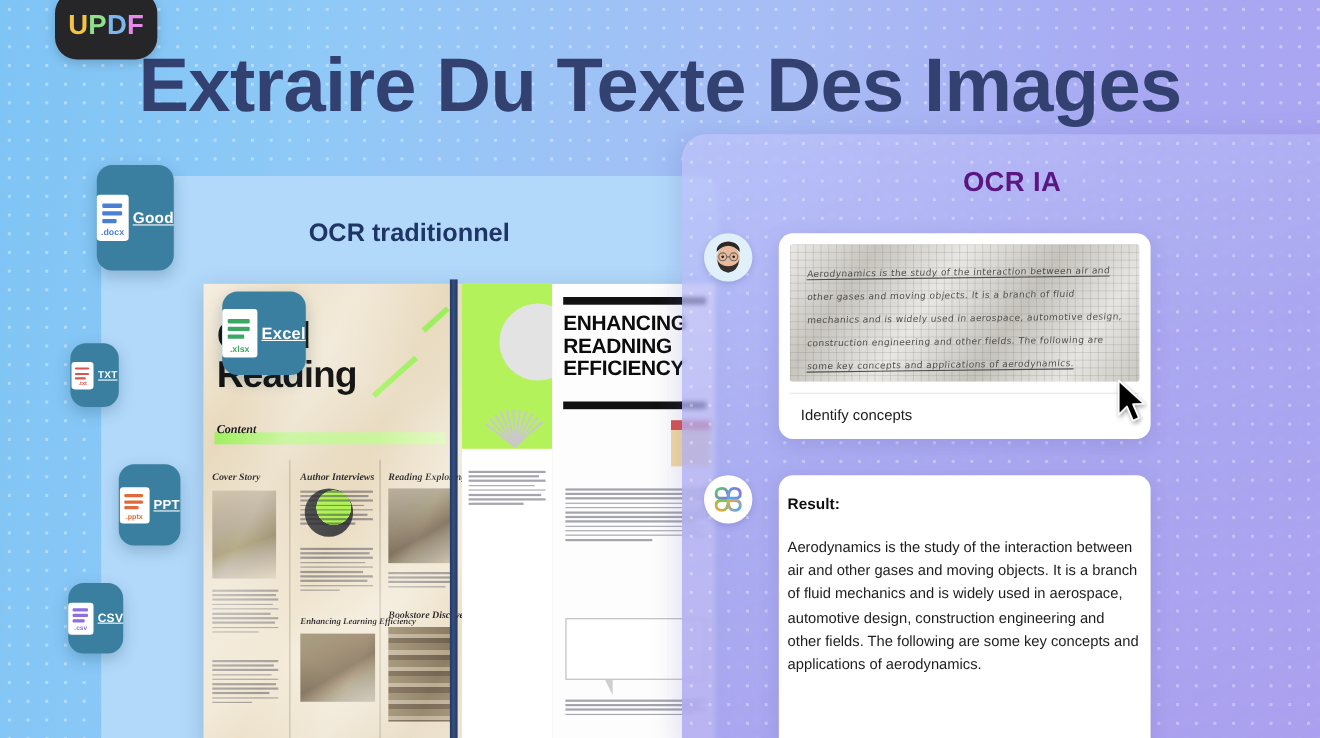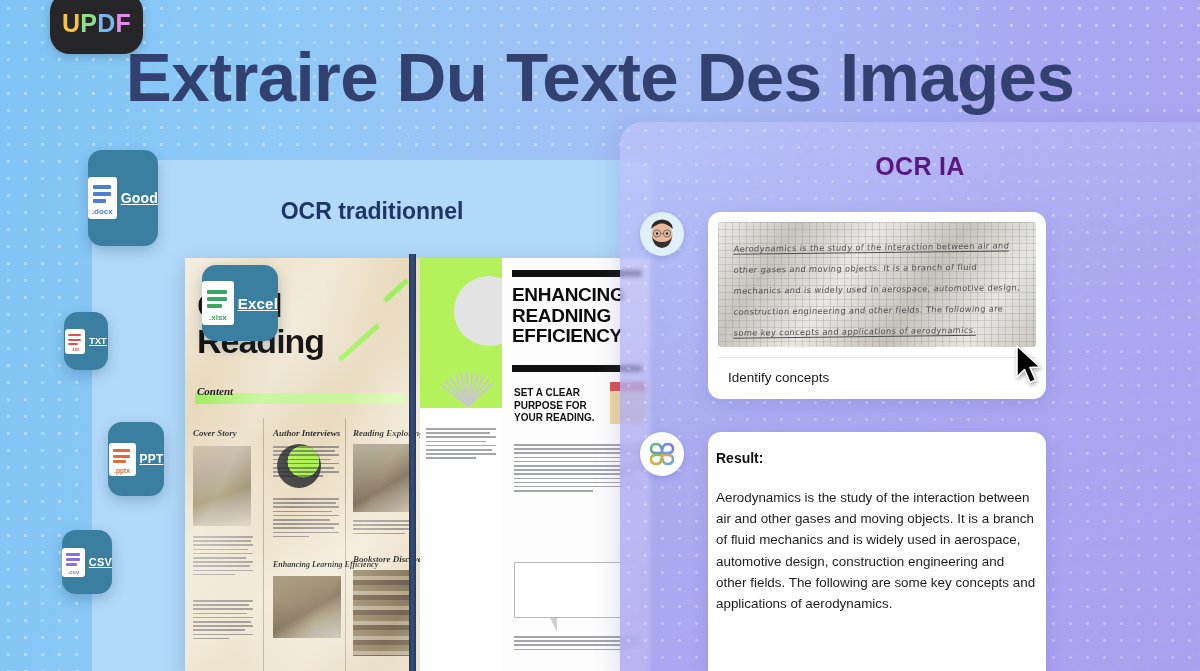--- a/index.html
+++ b/index.html
@@ -424,21 +424,20 @@
           <i style="width:100%"></i>
           <i style="width:72%"></i>
       </div>
     </div>
   </div>
 
   <div id="mag-right">
     <div class="rule-thick" style="left:10px;top:12px;width:130px;height:7px;"></div>
     <div id="mag-head2">ENHANCING READNING EFFICIENCY</div>
     <div class="rule-thick" style="left:10px;top:107px;width:130px;height:7px;"></div>
-    <div id="mag-pull">Set a clear purpose for your reading.</div>
     <div id="mag-thumb"></div>
     <div class="fakelines" style="left:12px;top:186px;width:128px;">
       <i style="width:100%"></i>
         <i style="width:97%"></i>
         <i style="width:100%"></i>
         <i style="width:94%"></i>
       <i style="width:100%"></i>
         <i style="width:98%"></i>
         <i style="width:100%"></i>
         <i style="width:93%"></i>

